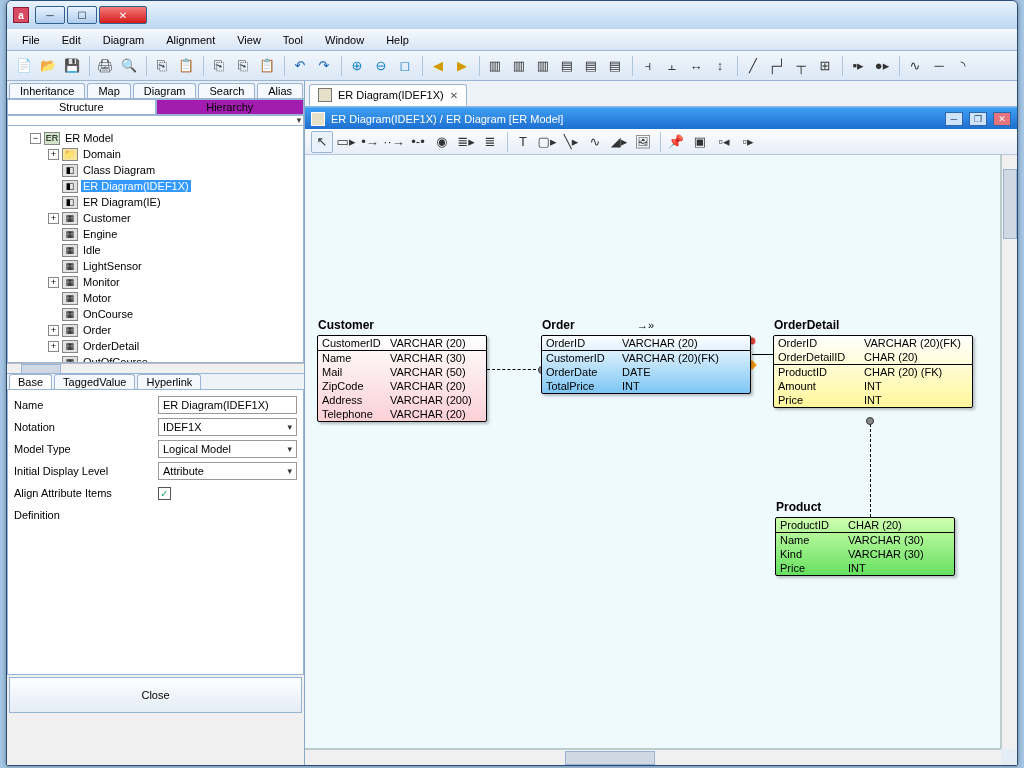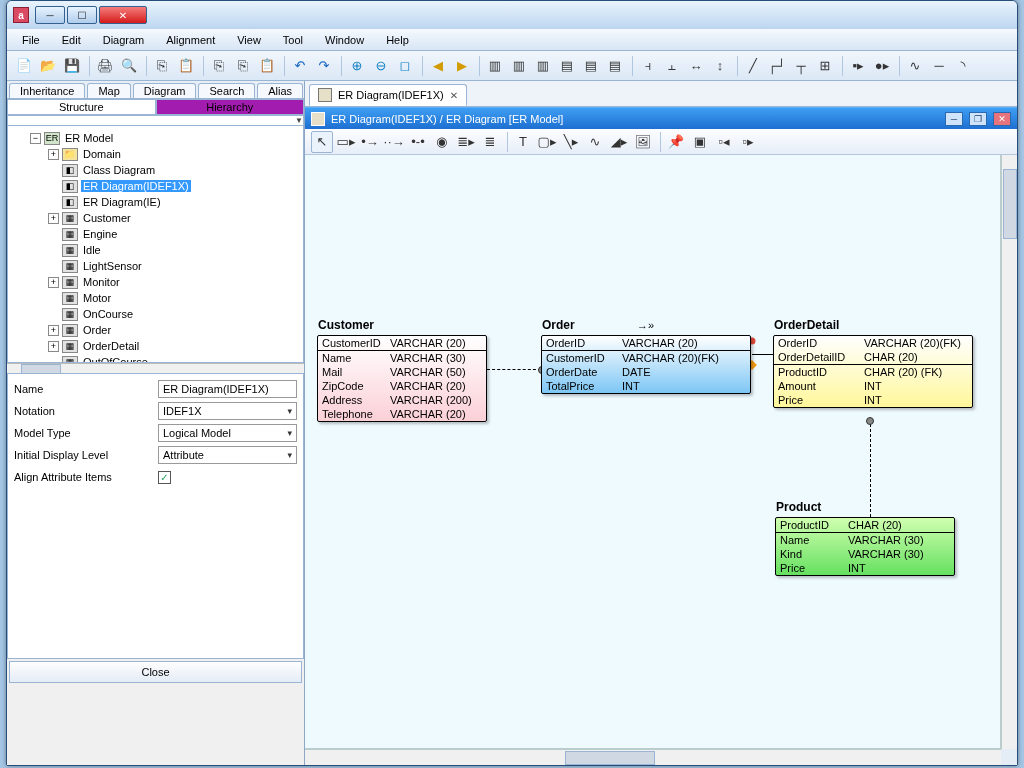--- a/index.html
+++ b/index.html
@@ -80,21 +80,21 @@
   
   .prop-tabs { display: flex; background: #eef3fa; border-top: 1px solid #9ab5d4; }
   .prop-tab { border: 1px solid #9ab5d4; border-bottom: none; padding: 1px 8px; background: #f5f9fe; border-radius: 3px 3px 0 0; margin-left: 2px; }
   .prop-tab.active { background: #fff; }
   .prop-body { background: #fff; border: 1px solid #9ab5d4; flex: 0 0 286px; padding: 4px 6px; }
   .prop-row { display: flex; align-items: center; height: 22px; gap: 4px; }
   .prop-row label { width: 140px; }
   .prop-row .field { flex: 1; height: 18px; border: 1px solid #999; background: #fff; padding: 0 4px; display: flex; align-items: center; justify-content: space-between; }
   .prop-row .field.combo::after { content: "▾"; font-size: 9px; color: #333; }
   .prop-row .chk { width: 13px; height: 13px; border: 1px solid #555; display: inline-flex; align-items: center; justify-content: center; font-size: 10px; color: #2a6; }
-  .close-btn { display: flex; align-items: center; justify-content: center; height: 22px; border: 1px solid #9ab5d4; background: linear-gradient(to bottom, #fefefe, #e4ecf6); margin: 2px 2px 0; }
+  .close-btn { display: flex; align-items: center; justify-content: center; height: 36px; border: 1px solid #9ab5d4; background: linear-gradient(to bottom, #fefefe, #e4ecf6); margin: 2px 2px 0; }
 
   
   .doc-tabs {
     height: 26px; display: flex; align-items: flex-end; padding-left: 4px;
     background: #eef3fa; border-bottom: 1px solid #9ab5d4;
   }
   .doc-tab {
     display: inline-flex; align-items: center; gap: 6px; padding: 3px 8px;
     border: 1px solid #9ab5d4; border-bottom: 1px solid #fff; background: #fff;
     border-radius: 3px 3px 0 0;
@@ -326,20 +326,25 @@
               <span class="noexp"></span>
               <span class="ico">▦</span>
               <span class="lbl">OutOfCourse</span>
             </div>
           </div>
       </div>
       <div class="tree-scroll">
           <div class="thumb"></div>
         </div>
 
+      <div class="prop-tabs">
+        <span class="prop-tab active">Base</span>
+        <span class="prop-tab">TaggedValue</span>
+        <span class="prop-tab">Hyperlink</span>
+      </div>
       <div class="prop-body">
         <div class="prop-row">
           <label>Name</label>
           <span class="field">
               <span>ER Diagram(IDEF1X)</span>
             </span>
         </div>
         <div class="prop-row">
           <label>Notation</label>
           <span class="field combo">
@@ -354,20 +359,23 @@
         </div>
         <div class="prop-row">
           <label>Initial Display Level</label>
           <span class="field combo">
               <span>Attribute</span>
             </span>
         </div>
         <div class="prop-row">
           <label>Align Attribute Items</label>
           <span class="chk">✓</span>
+        </div>
+        <div class="prop-row">
+          <label>Definition</label>
         </div>
       </div>
       <div class="close-btn">Close</div>
     </div>
 
     <div class="right-col">
       <div class="doc-tabs">
         <span class="doc-tab">
           <span style="width:14px;height:14px;border:1px solid #777;background:#e7e0c8;display:inline-block"></span>
           <span>ER Diagram(IDEF1X)</span>

